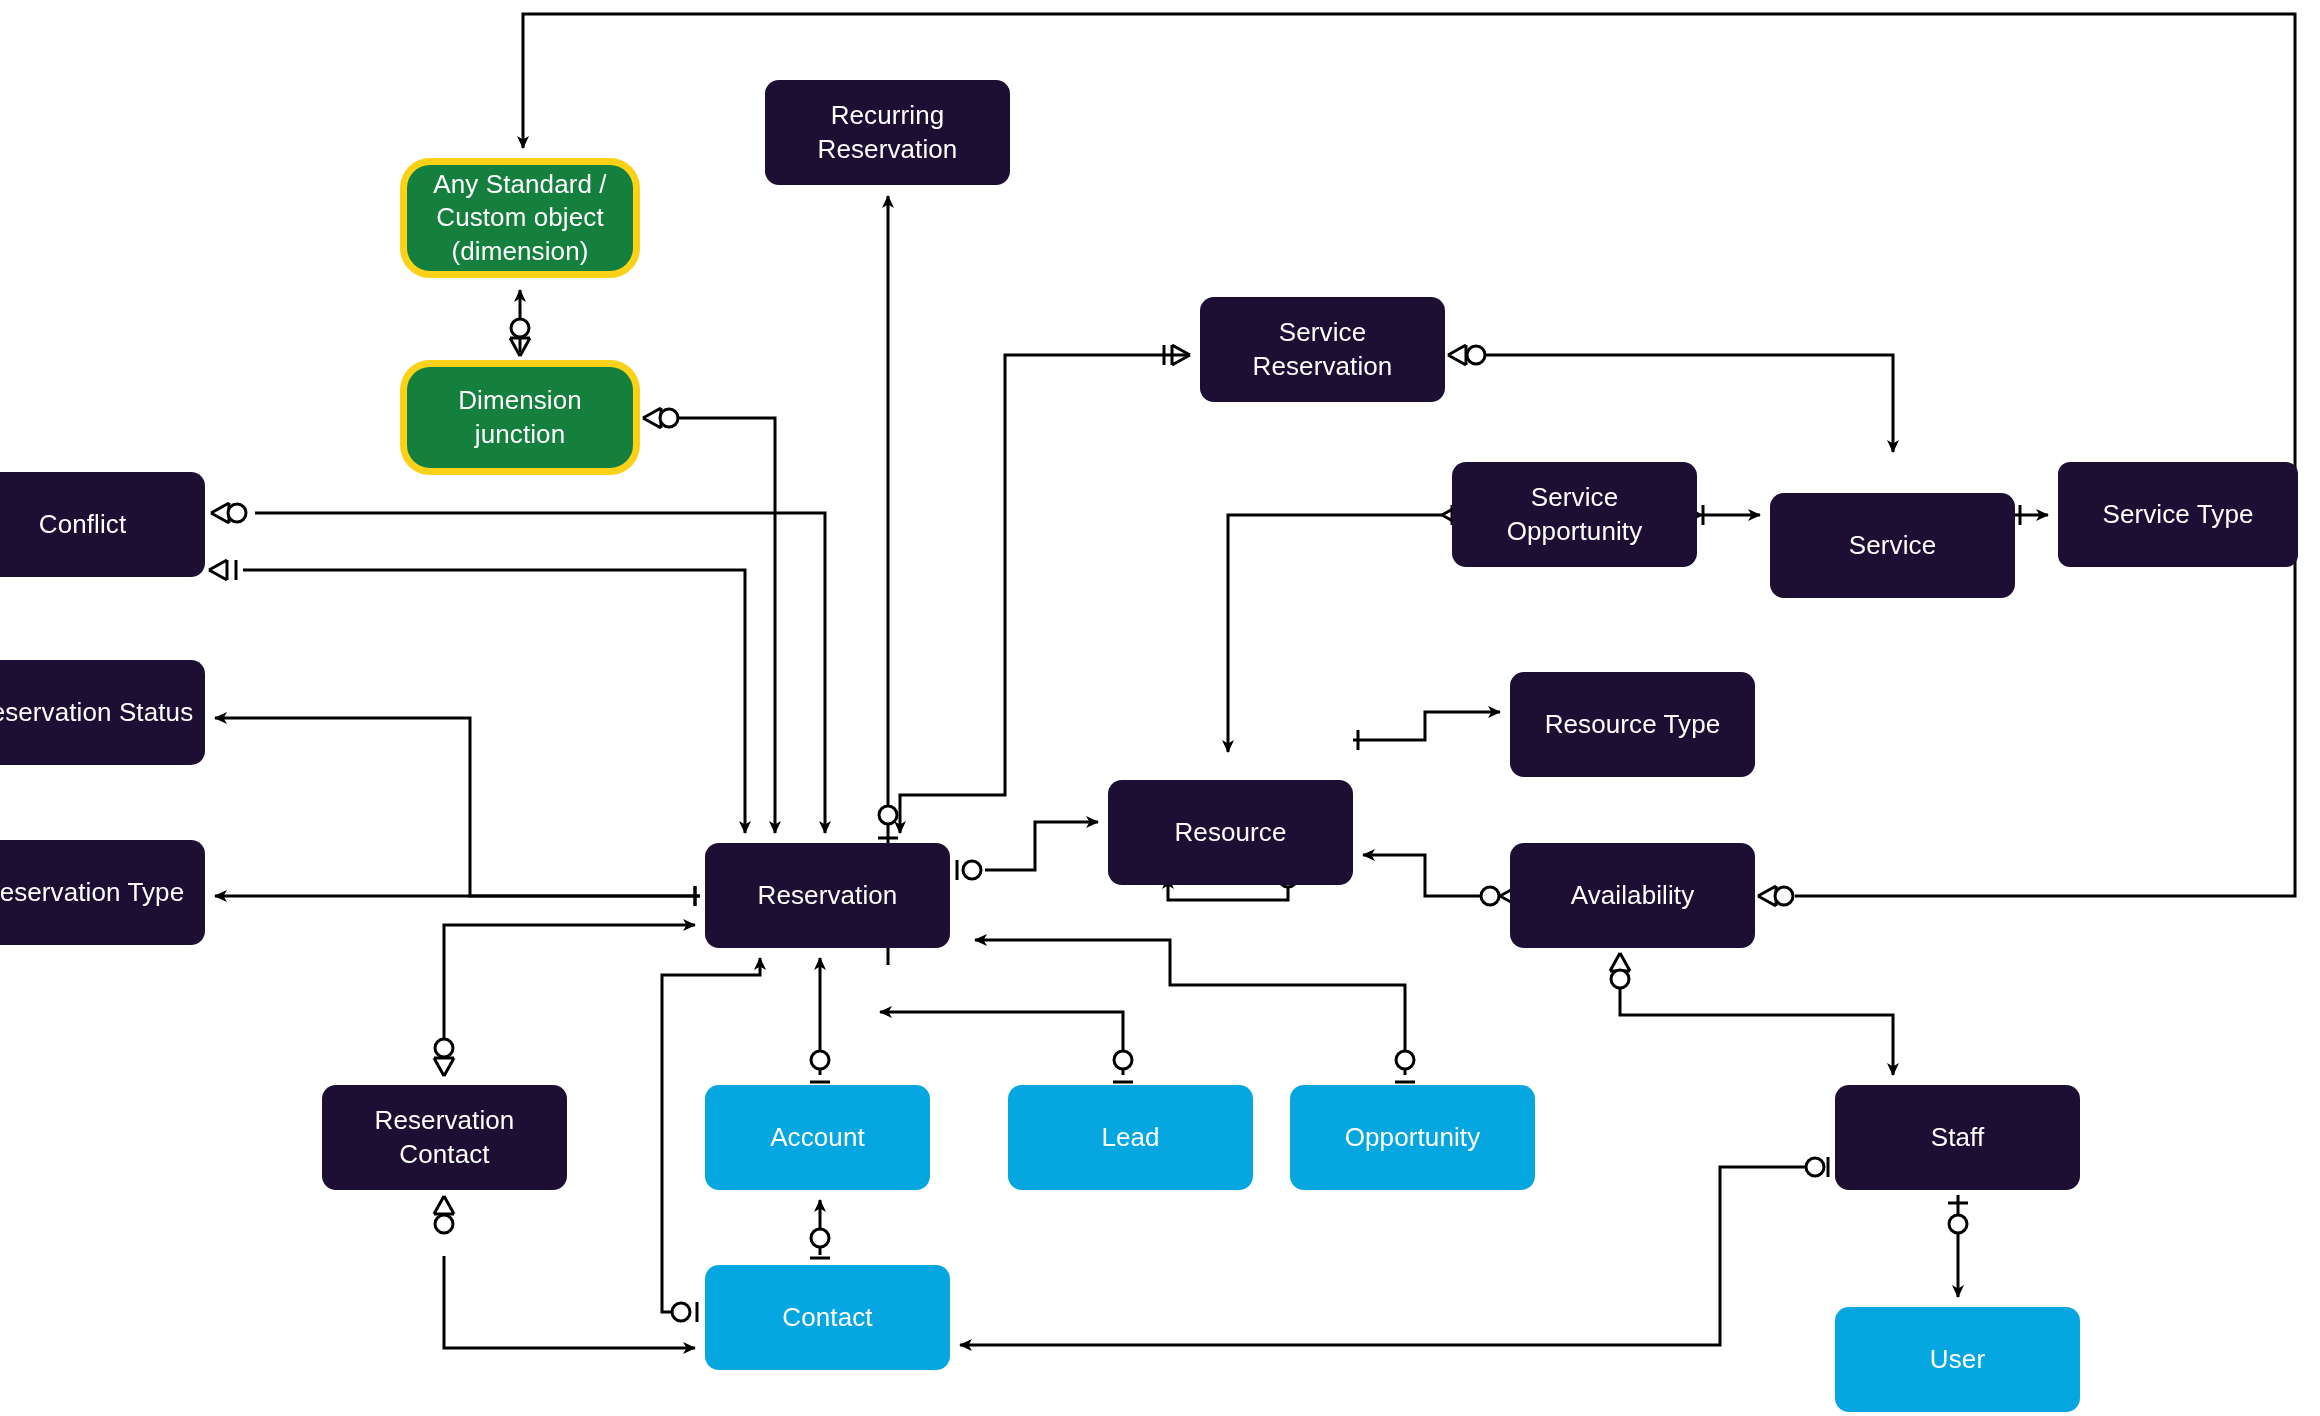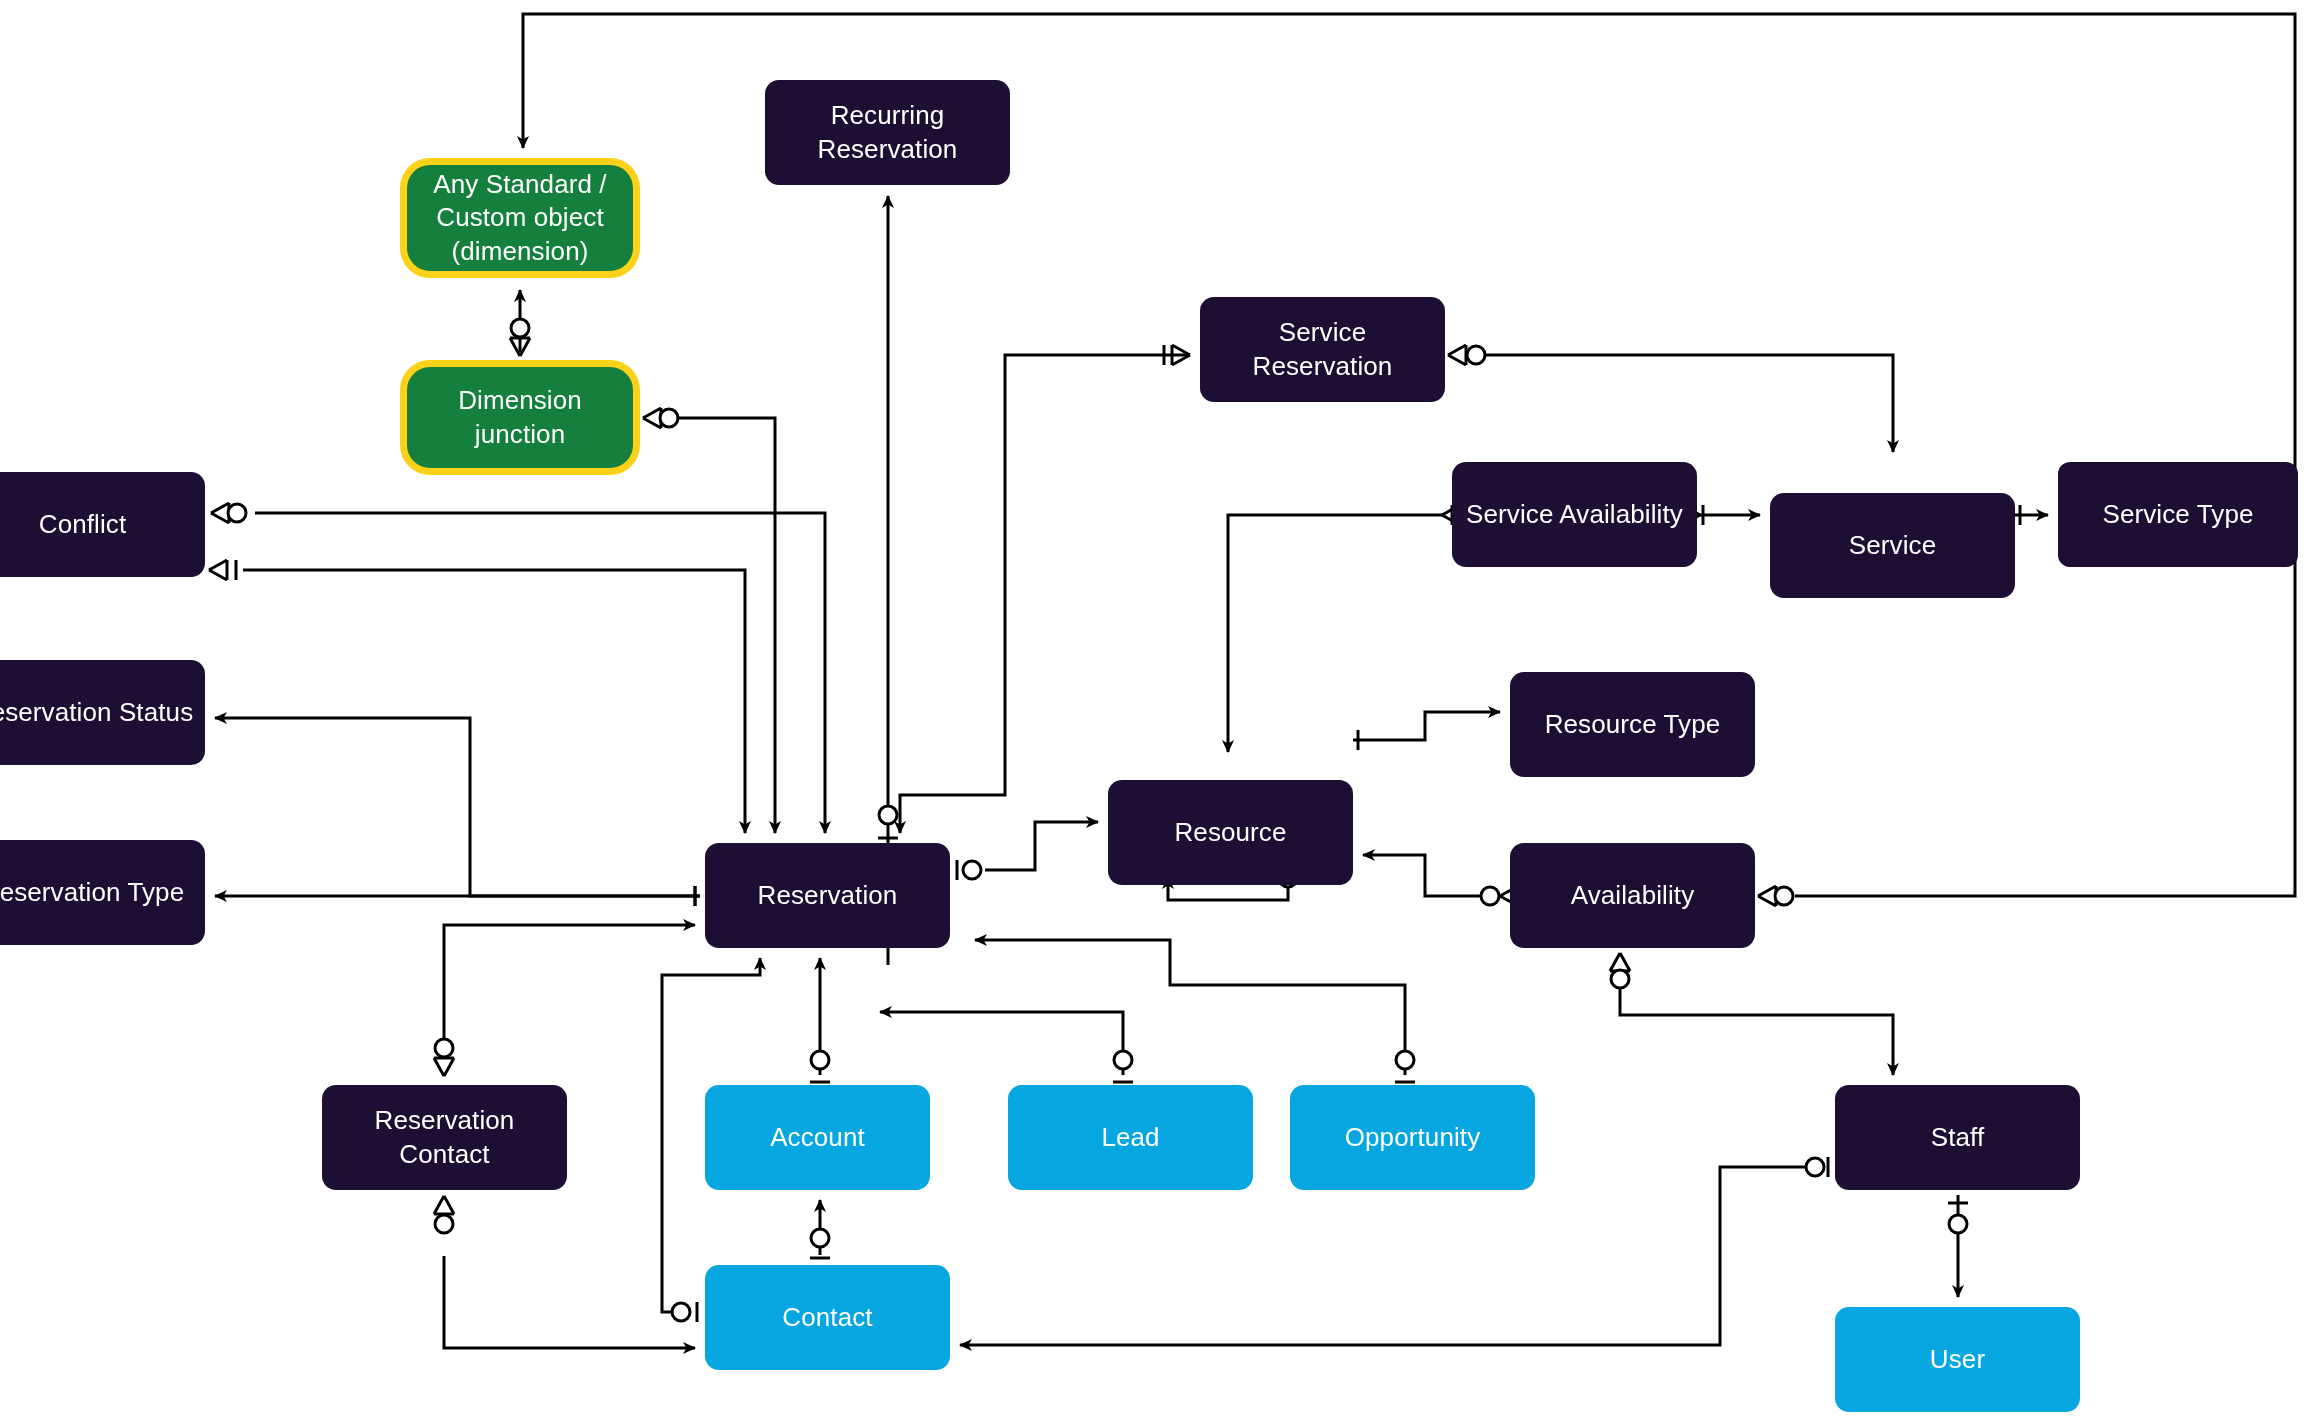--- a/index.html
+++ b/index.html
@@ -186,21 +186,21 @@
 
   <div class="node dark" style="left:1200px;top:297px;width:245px;height:105px;">
     <span>Service Reservation</span>
   </div>
 
   <div class="node dark" style="left:-40px;top:472px;width:245px;height:105px;">
     <span>Conflict</span>
   </div>
 
   <div class="node dark" style="left:1452px;top:462px;width:245px;height:105px;">
-    <span>Service Availability</span>
+    <span>Service Opportunity</span>
   </div>
 
   <div class="node dark" style="left:1770px;top:462px;width:245px;height:105px;margin-top:31px;">
     <span>Service</span>
   </div>
 
   <div class="node dark" style="left:2058px;top:462px;width:240px;height:105px;border-radius:12px;">
     <span>Service Type</span>
   </div>
 

